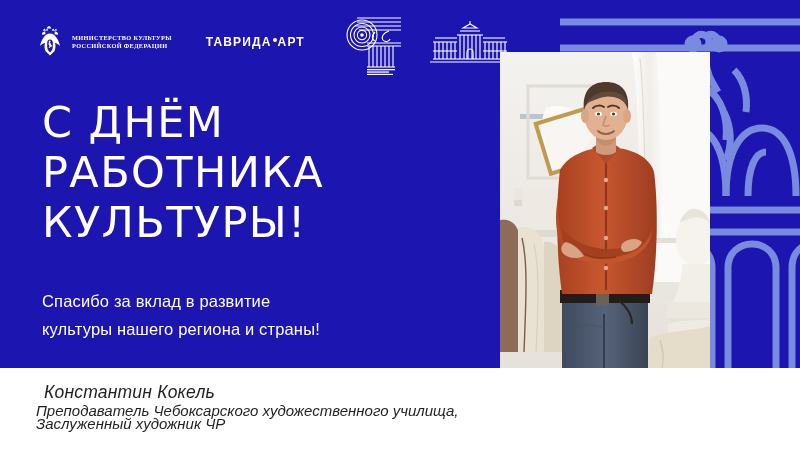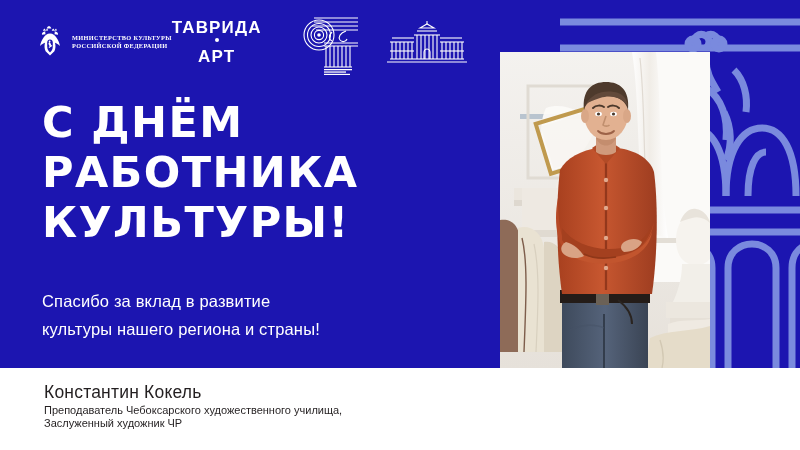--- a/index.html
+++ b/index.html
@@ -56,28 +56,28 @@
     font-size: 6.3px;
     line-height: 8.2px;
     letter-spacing: 0.35px;
     font-weight: 700;
     font-family: "Liberation Serif", "DejaVu Serif", serif;
     white-space: nowrap;
   }
   .minkult-text span { display: block; }
 
   .logo-tavrida {
+    margin-left: 34px;
     color: #ffffff;
-    font-size: 17px;
+    font-size: 12px;
     font-weight: 700;
     letter-spacing: 1.15px;
     white-space: nowrap;
     display: flex;
     align-items: center;
-    flex-direction: column;
   }
   .tavrida-dot {
     display: inline-block;
     width: 4px; height: 4px;
     border-radius: 50%;
     background: #ffffff;
     margin: 0 1px 5px 1px;
   }
 
   .logo-natproject { margin-left: 40px; }
@@ -87,21 +87,21 @@
   .logo-building svg { display: block; }
 
   
   .headline {
     position: absolute;
     left: 42px;
     top: 97px;
     color: #ffffff;
     font-size: 43px;
     line-height: 50px;
-    font-weight: 700;
+    font-weight: 400;
     letter-spacing: 1.4px;
     text-transform: uppercase;
     white-space: pre-line;
     font-family: "DejaVu Sans", "Liberation Sans", sans-serif;
   }
 
   
   .subtitle {
     position: absolute;
     left: 42px;
@@ -127,37 +127,38 @@
   .photo svg { display: block; }
 
   
   .bottom-bar {
     position: absolute;
     left: 0;
     top: 368px;
     width: 800px;
     height: 82px;
     background: #ffffff;
+    font-style: italic;
   }
   .credit-name {
     position: absolute;
     left: 44px;
     top: 14px;
     color: #231f20;
     font-size: 17.5px;
     font-weight: 400;
     letter-spacing: 0.2px;
     white-space: nowrap;
   }
   .credit-role {
     position: absolute;
-    left: 44px;
+    left: 36px;
     top: 36px;
     color: #231f20;
-    font-size: 11px;
+    font-size: 15px;
     line-height: 13px;
     font-weight: 400;
     white-space: pre-line;
   }
   .hashtag {
     position: absolute;
     right: 28px;
     top: 18px;
     color: #231f20;
     font-size: 20px;

